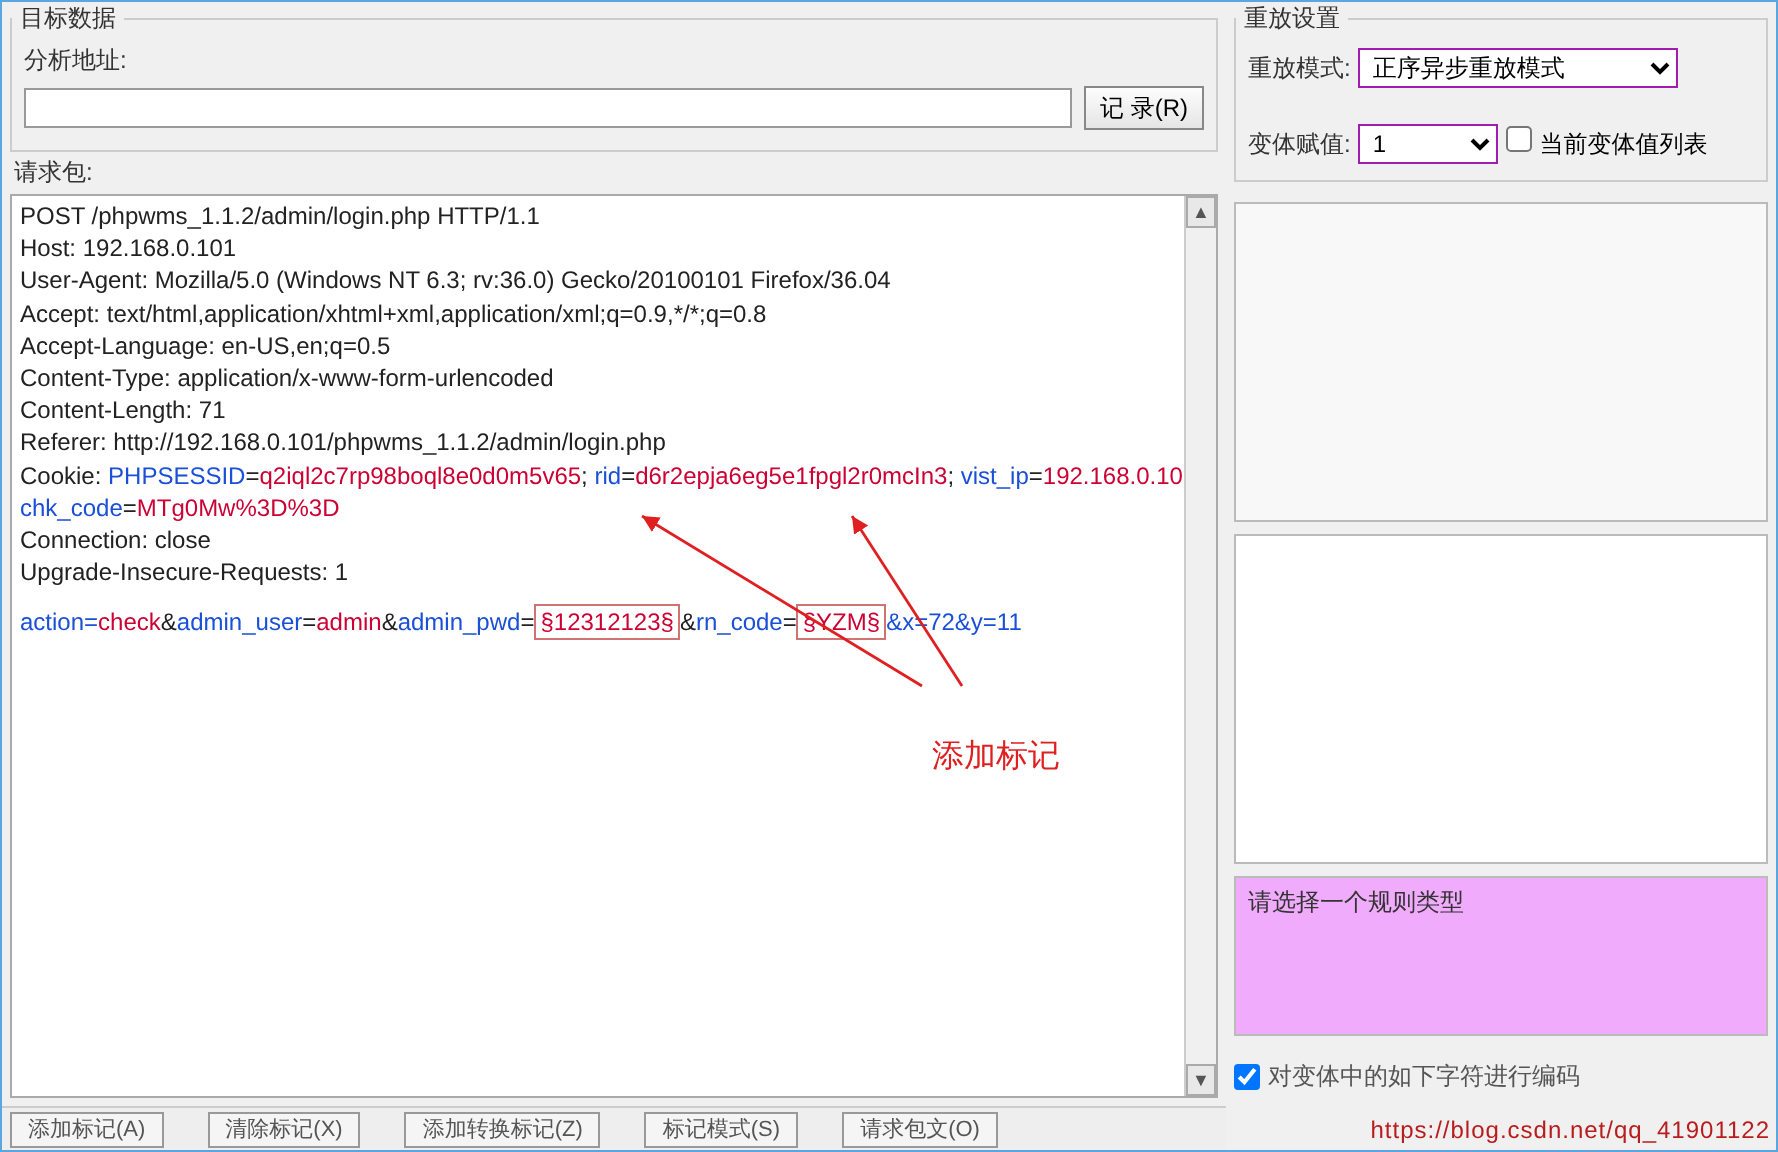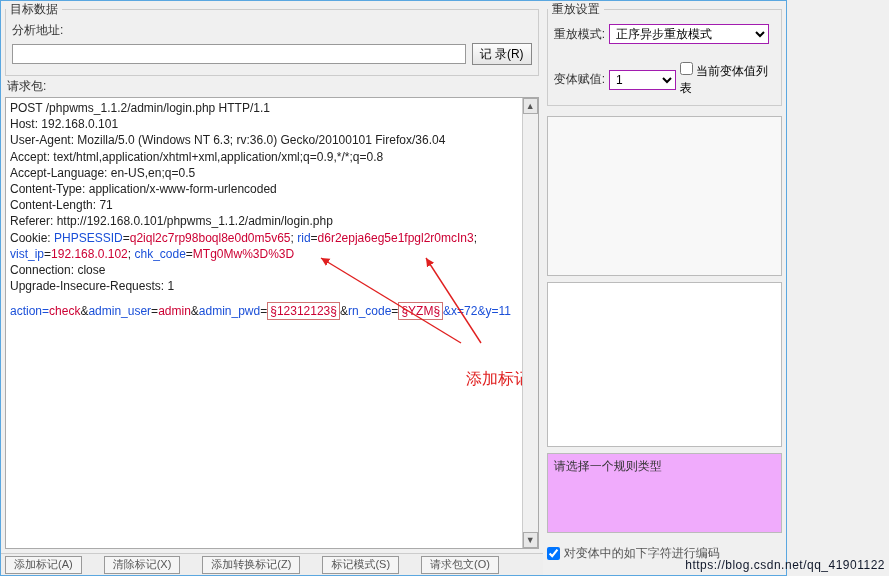--- a/index.html
+++ b/index.html
@@ -1,17 +1,17 @@
 <!DOCTYPE html>
 <html><head>
 <meta charset="utf-8">
 <style>
 * { box-sizing: border-box; margin: 0; padding: 0; }
 body { font-family: "Microsoft YaHei", Arial, sans-serif; font-size: 12px; background: #f0f0f0; width: 889px; height: 576px; overflow: hidden; position: relative; }
-.container { display: flex; width: 787px; height: 576px; border: 1px solid #5aa7e0; }
+.container { display: flex; width: 889px; height: 576px; border: 1px solid #5aa7e0; }
 .left-panel { width: 612px; height: 100%; display: flex; flex-direction: column; }
 .right-panel { width: 275px; height: 100%; display: flex; flex-direction: column; background: #f0f0f0; }
 
 fieldset { border: 1px solid #ccc; margin: 0; padding: 0; }
 legend { font-size: 12px; color: #333; padding: 0 4px; }
 
 .fs-target { margin: 0 4px; flex: 0 0 auto; }
 .fs-target-inner { padding: 4px 6px 6px 6px; }
 .row { display: flex; align-items: center; margin-bottom: 4px; }
 .label { color: #333; margin-right: 4px; white-space: nowrap; }
@@ -34,21 +34,21 @@
 .fs-replay .row { margin-bottom: 6px; }
 .select, .num-input { height: 20px; border: 1px solid #a21caf; background: #fff; font-size: 12px; padding: 0 2px; }
 .select { width: 110px; }
 .chk-row { margin-left: 4px; }
 
 .panel-box { border: 1px solid #bbb; background: #f8f8f8; margin: 4px 4px 6px 4px; padding: 2px; }
 .panel-blank { height: 165px; background: #fff; border: 1px solid #bbb; margin: 0 4px 6px 4px; }
 .panel-rule { background: #f0abfc; border: 1px solid #bbb; margin: 0 4px 6px 4px; padding: 4px 6px; height: 80px; color: #333; }
 .panel-bottom-chk { padding: 6px 4px; color: #555; display:flex; align-items:center; }
 
-.watermark { position: absolute; right: 4px; bottom: 4px; color: #0f172a; font-size: 12px; letter-spacing: 0.5px; pointer-events:none; }
+.watermark { position: absolute; right: 4px; bottom: 4px; color: #b91c1c; font-size: 12px; letter-spacing: 0.5px; pointer-events:none; }
 
 .annot-label { position: absolute; left: 460px; top: 270px; color: #e02020; font-size: 16px; pointer-events:none; }
 svg.arrows { position: absolute; left: 0; top: 0; pointer-events:none; }
 
 
 .fake-scroll { position:absolute; right:0; top:0; bottom:0; width:16px; background:#f0f0f0; border-left:1px solid #ccc; }
 .fake-scroll .up,.fake-scroll .down{height:16px;border:1px solid #aaa;background:#e8e8e8;display:flex;align-items:center;justify-content:center;font-size:9px;color:#555;}
 .fake-scroll .down{position:absolute;bottom:0;left:0;right:0;}
 </style>
 </head>

